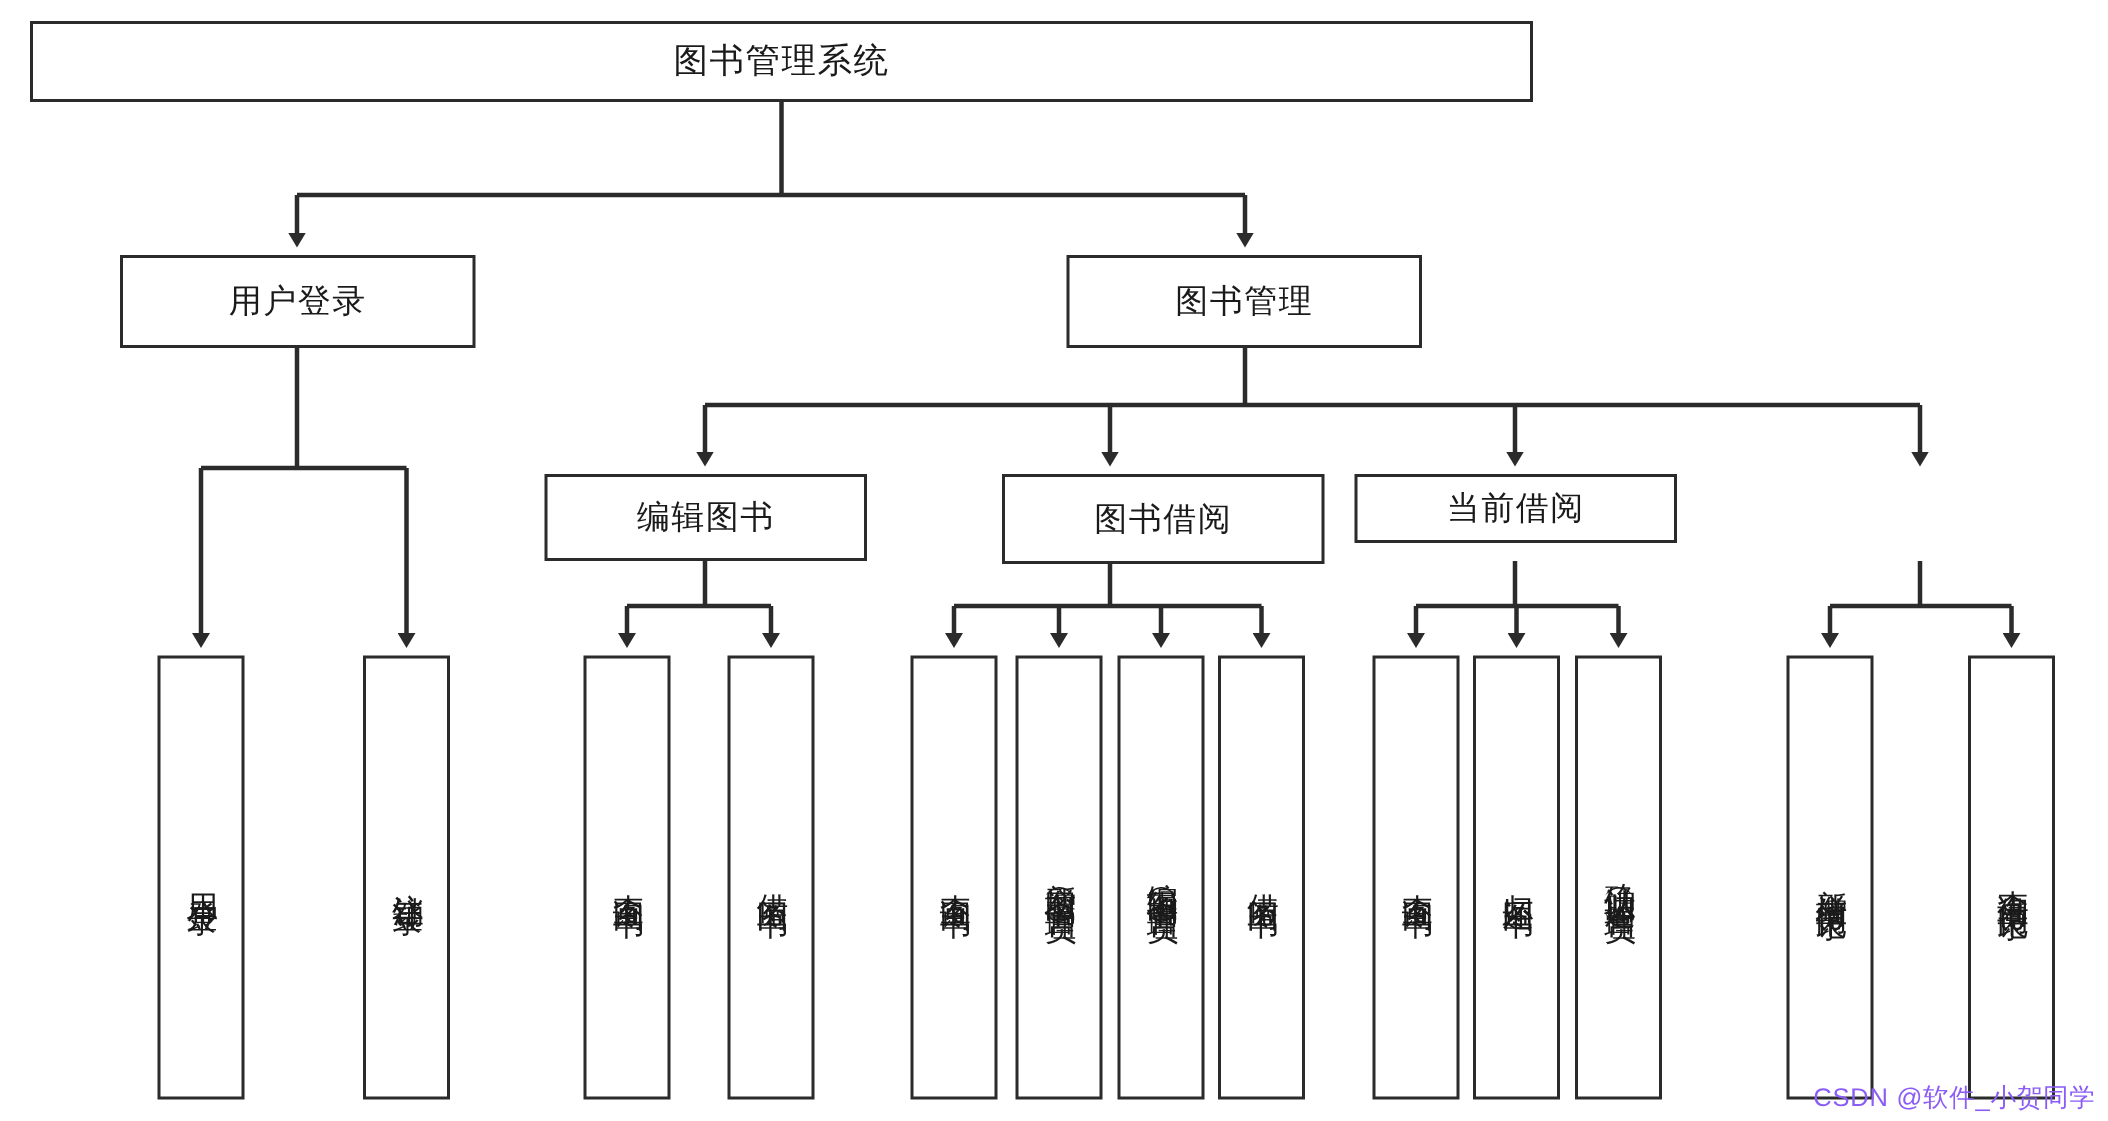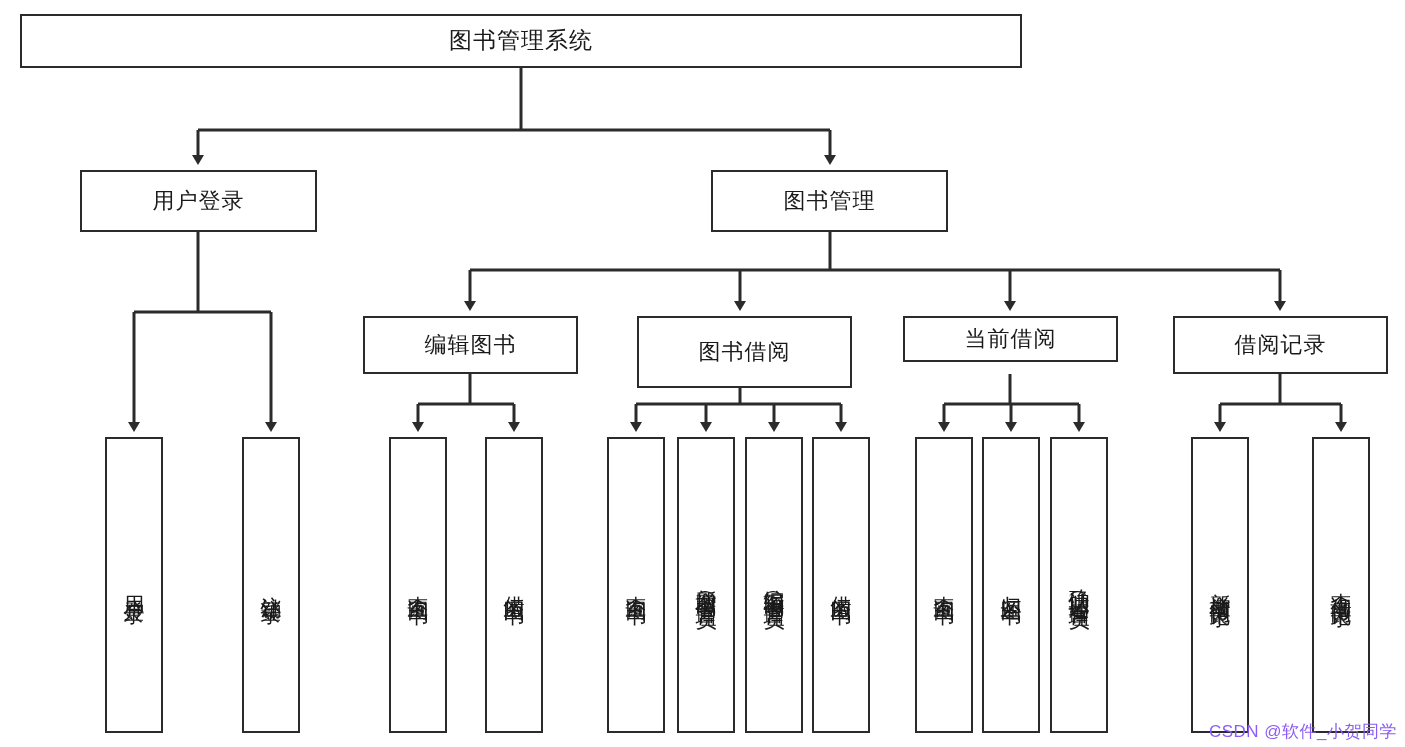--- a/index.html
+++ b/index.html
@@ -133,28 +133,25 @@
   <div class="node horiz" style="left:80px; top:170px; width:237px; height:62px;">
     <span>用户登录</span>
   </div>
   <div class="node horiz" style="left:711px; top:170px; width:237px; height:62px;">
     <span>图书管理</span>
   </div>
 
   <div class="node horiz" style="left:363px; top:316px; width:215px; height:58px;">
     <span>编辑图书</span>
   </div>
-  <div class="node horiz" style="left:637px; top:316px; width:215px; height:72px;text-align:center;">
+  <div class="node horiz" style="left:668px; top:316px; width:215px; height:60px;text-align:center;">
     <span>图书借阅</span>
   </div>
   <div class="node horiz" style="left:903px; top:316px; width:215px; height:46px;">
     <span>当前借阅</span>
-  </div>
-  <div class="node horiz" style="left:1173px; top:316px; width:215px; height:58px;">
-    <span>借阅记录</span>
   </div>
 
   <div class="node vert" style="left:105px; top:437px; width:58px; height:296px;">
     <span>用户登录</span>
   </div>
   <div class="node vert" style="left:242px; top:437px; width:58px; height:296px;">
     <span>注销登录</span>
   </div>
 
   <div class="node vert" style="left:389px; top:437px; width:58px; height:296px;">

